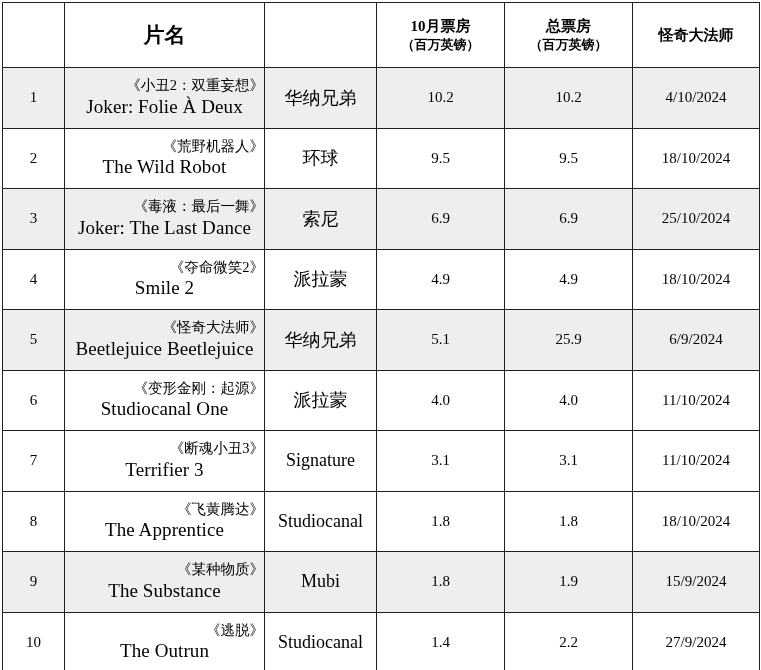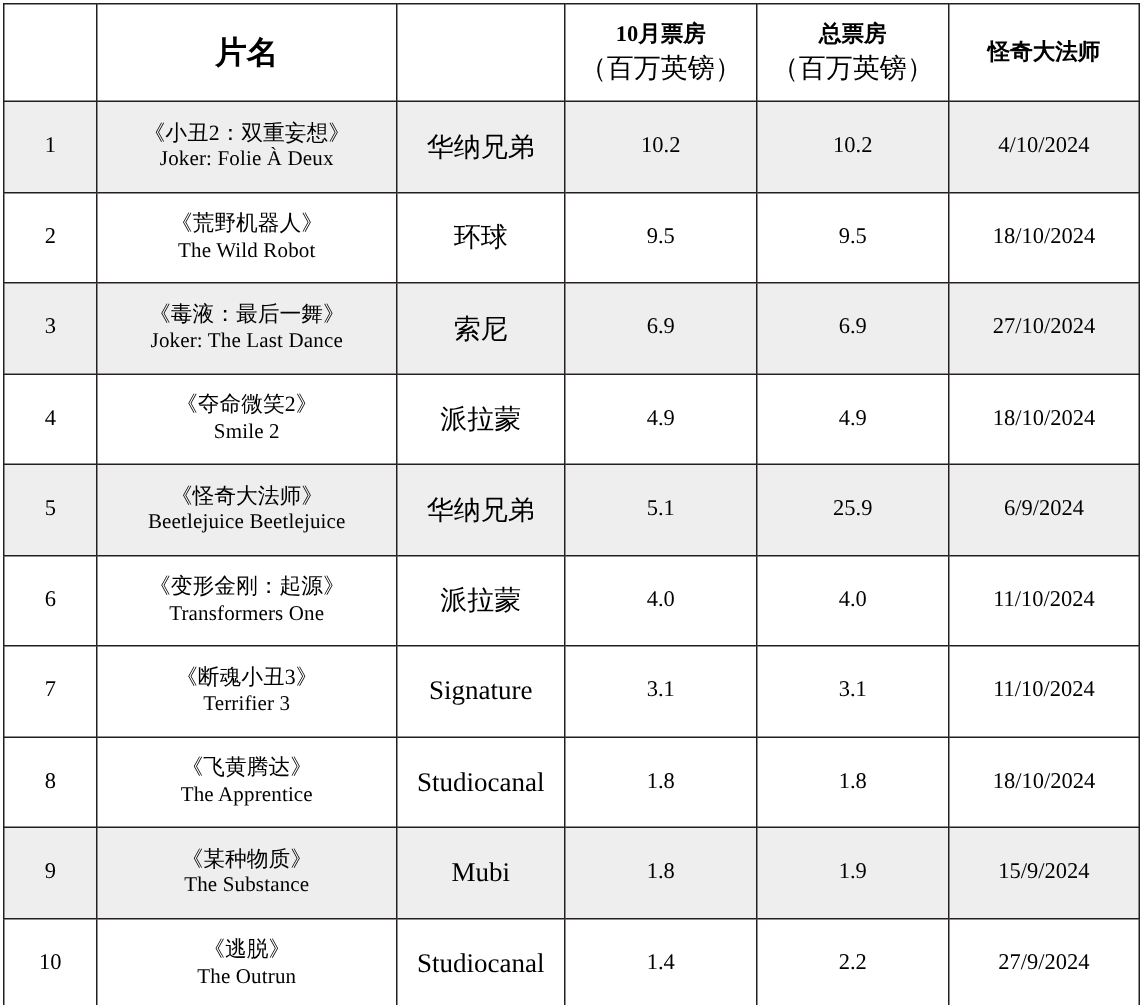--- a/index.html
+++ b/index.html
@@ -39,22 +39,22 @@
     background: #ffffff;
     font-weight: bold;
     font-size: 15px;
     line-height: 1.35;
   }
   thead th.head-title {
     font-size: 21px;
   }
   thead th .hdr-line2 {
     display: block;
-    font-size: 18px;
-    font-weight: normal;
+    font-size: 13px;
+    font-weight: bold;
   }
   tbody tr {
     height: 60.5px;
   }
   tbody tr.row-shade td {
     background: #eeeeee;
   }
   tbody tr.row-plain td {
     background: #ffffff;
   }
@@ -62,24 +62,25 @@
     font-size: 15px;
   }
   td.cell-title {
     text-align: center;
     line-height: 1.28;
     padding: 0 6px;
   }
   td.cell-title .t-cn {
     display: block;
     font-size: 14.5px;
+    text-align: right;
   }
   td.cell-title .t-en {
     display: block;
-    font-size: 14px;
+    font-size: 19px;
     letter-spacing: 0.1px;
   }
   td.cell-studio {
     font-size: 18px;
     margin-top: 18px;
   }
   td.cell-num {
     font-size: 15px;
   }
   td.cell-date {
@@ -139,21 +140,21 @@
     </tr>
     <tr class="row-shade">
       <td class="cell-rank">3</td>
       <td class="cell-title">
         <span class="t-cn">《毒液：最后一舞》</span>
         <span class="t-en">Joker: The Last Dance</span>
       </td>
       <td class="cell-studio">索尼</td>
       <td class="cell-num">6.9</td>
       <td class="cell-num">6.9</td>
-      <td class="cell-date">27/10/2024</td>
+      <td class="cell-date">25/10/2024</td>
     </tr>
     <tr class="row-plain">
       <td class="cell-rank">4</td>
       <td class="cell-title">
         <span class="t-cn">《夺命微笑2》</span>
         <span class="t-en">Smile 2</span>
       </td>
       <td class="cell-studio">派拉蒙</td>
       <td class="cell-num">4.9</td>
       <td class="cell-num">4.9</td>
@@ -167,21 +168,21 @@
       </td>
       <td class="cell-studio">华纳兄弟</td>
       <td class="cell-num">5.1</td>
       <td class="cell-num">25.9</td>
       <td class="cell-date">6/9/2024</td>
     </tr>
     <tr class="row-plain">
       <td class="cell-rank">6</td>
       <td class="cell-title">
         <span class="t-cn">《变形金刚：起源》</span>
-        <span class="t-en">Transformers One</span>
+        <span class="t-en">Studiocanal One</span>
       </td>
       <td class="cell-studio">派拉蒙</td>
       <td class="cell-num">4.0</td>
       <td class="cell-num">4.0</td>
       <td class="cell-date">11/10/2024</td>
     </tr>
     <tr class="row-plain">
       <td class="cell-rank">7</td>
       <td class="cell-title">
         <span class="t-cn">《断魂小丑3》</span>

